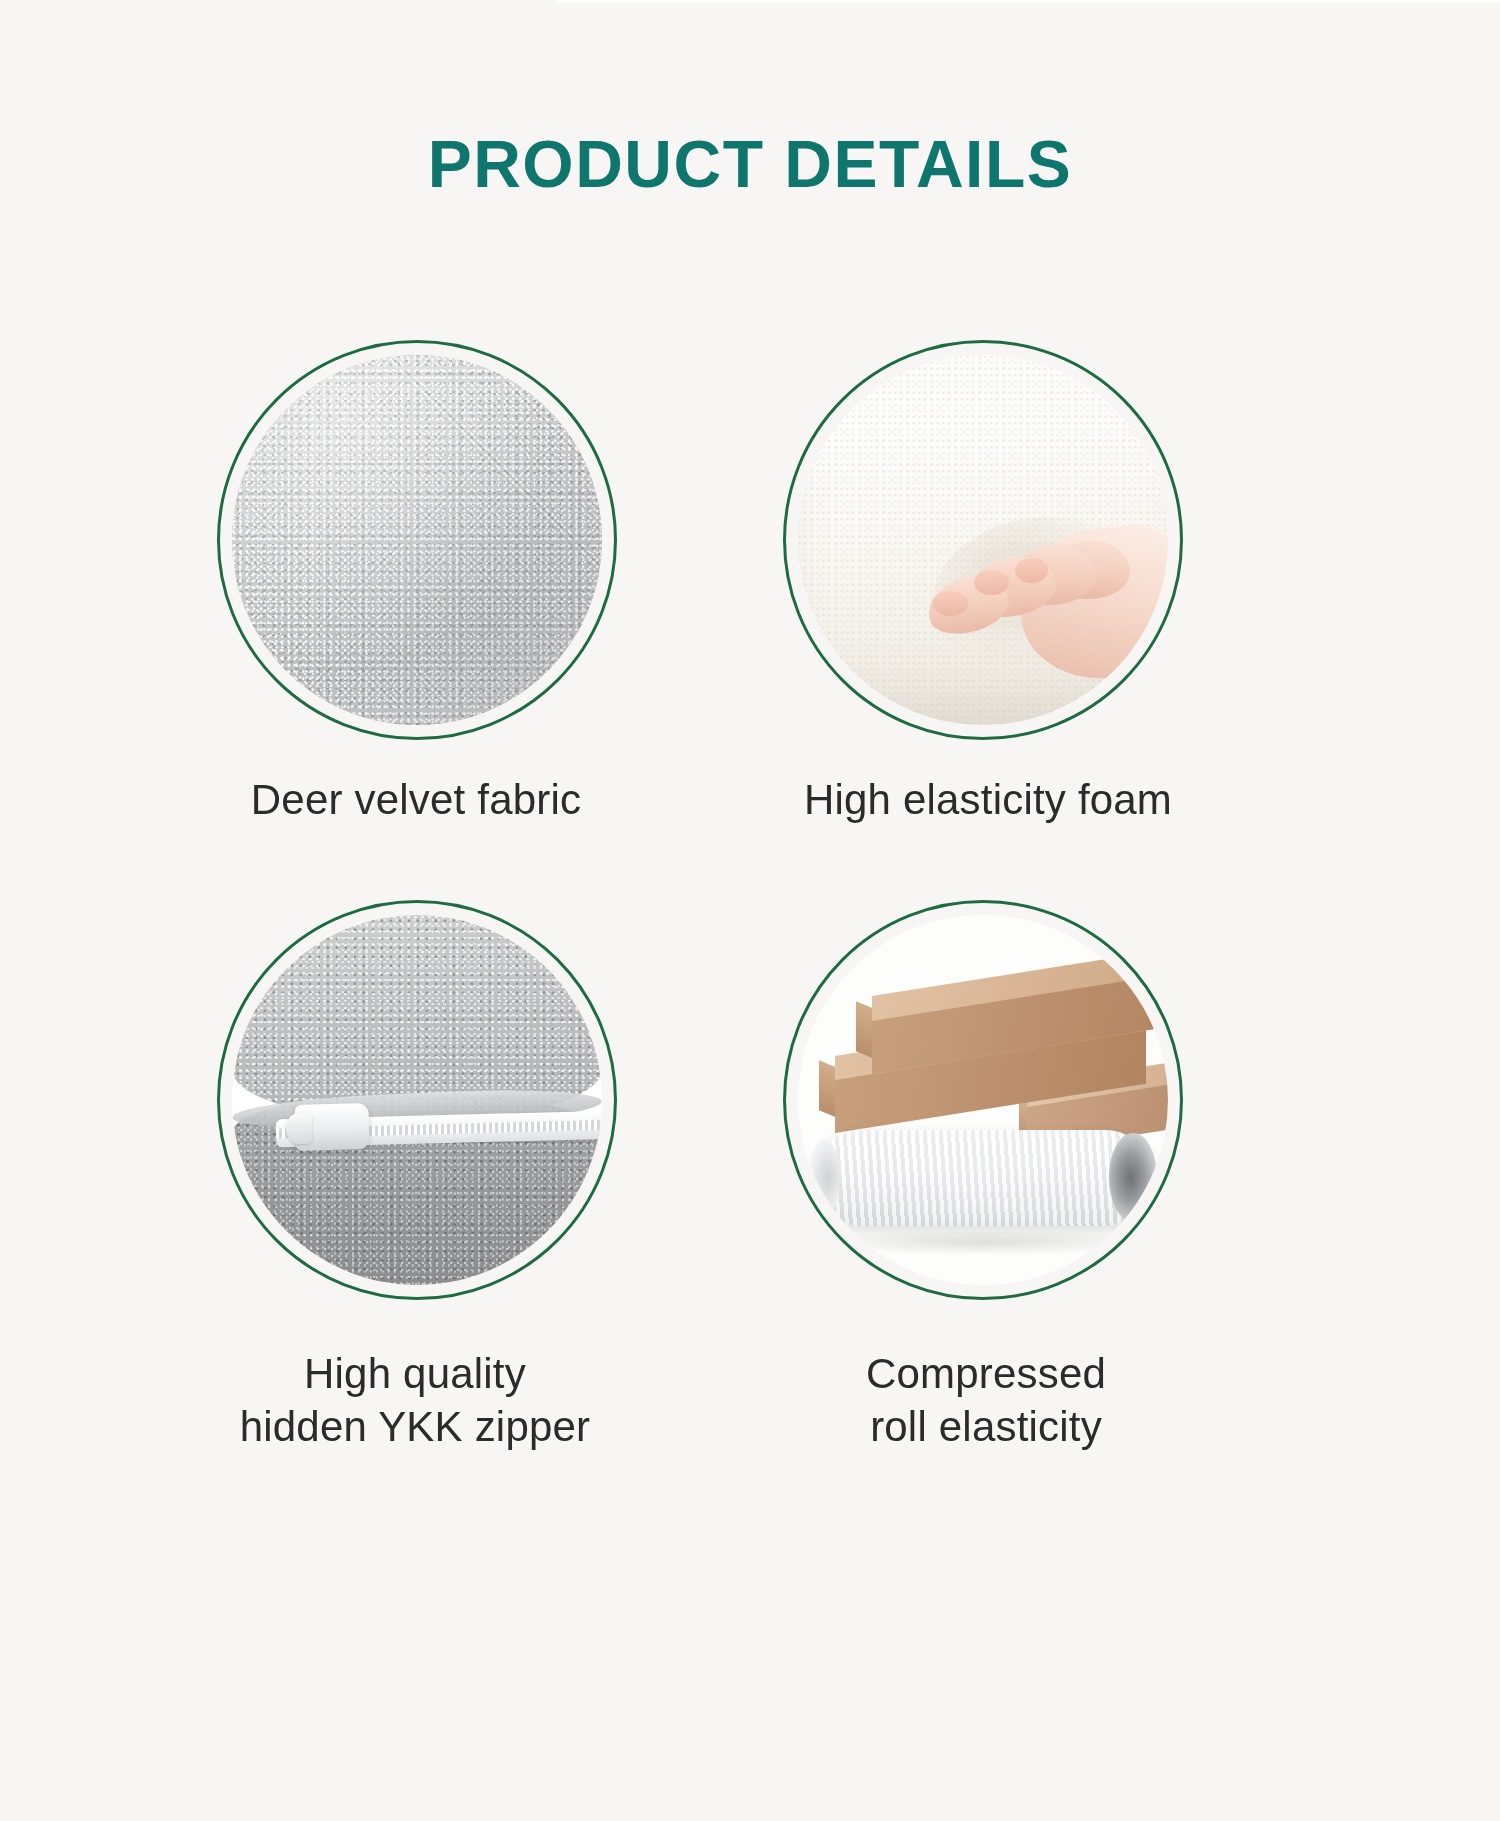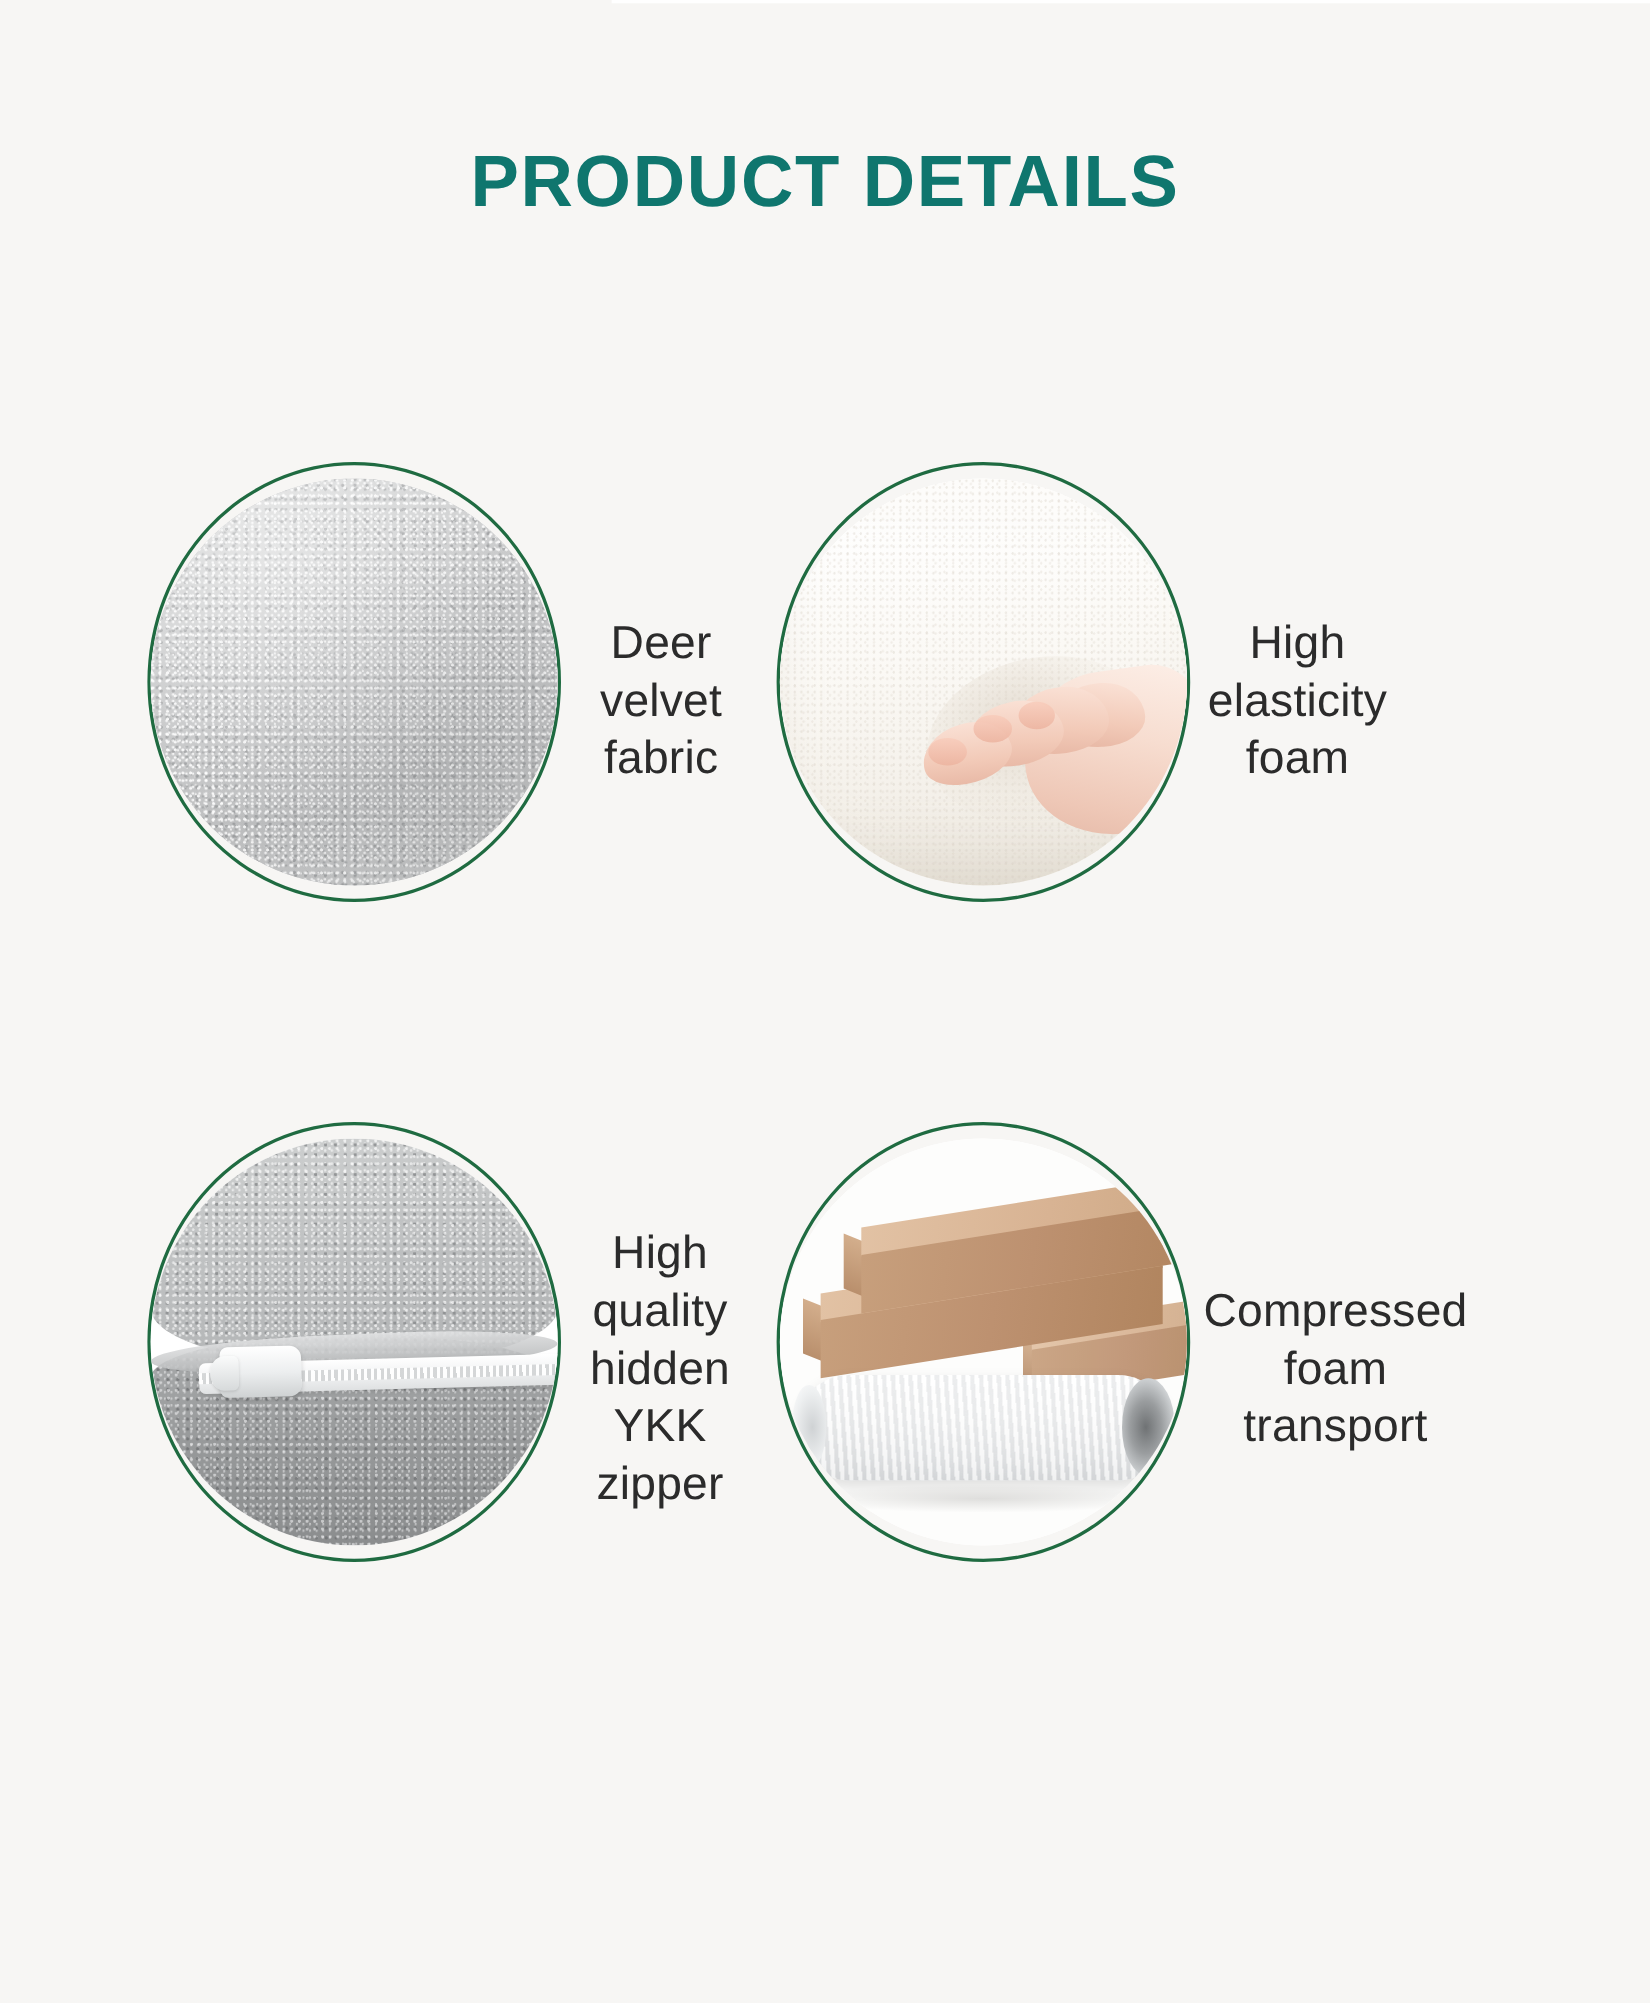--- a/index.html
+++ b/index.html
@@ -36,21 +36,21 @@
     position:absolute;
     top:340px; left:140px;
     width:1120px;
   }
   .row{ display:flex; }
   .row.r1{ height:560px; }
   .row.r2{ height:640px;justify-content:space-between; }
   .cell{
     width:560px;
     display:flex;
-    flex-direction:row;
+    flex-direction:column;
     align-items:center;
   }
 
   
   .circle{
     position:relative;
     width:400px; height:400px;
     border-radius:50%;
     border:3px solid #1f6b41;
     background:#f7f6f4;
@@ -358,18 +358,18 @@
             <div class="pack-shadow"></div>
             <div class="roll">
               <div class="roll-wrap"></div>
               <div class="roll-cinch"></div>
               <div class="roll-cap"></div>
             </div>
           </div>
         </div>
       </div>
       <div class="caption c4">Compressed
-foam transport</div>
+roll elasticity</div>
     </div>
 
   </div>
 
 </div>
 
 </body></html>

